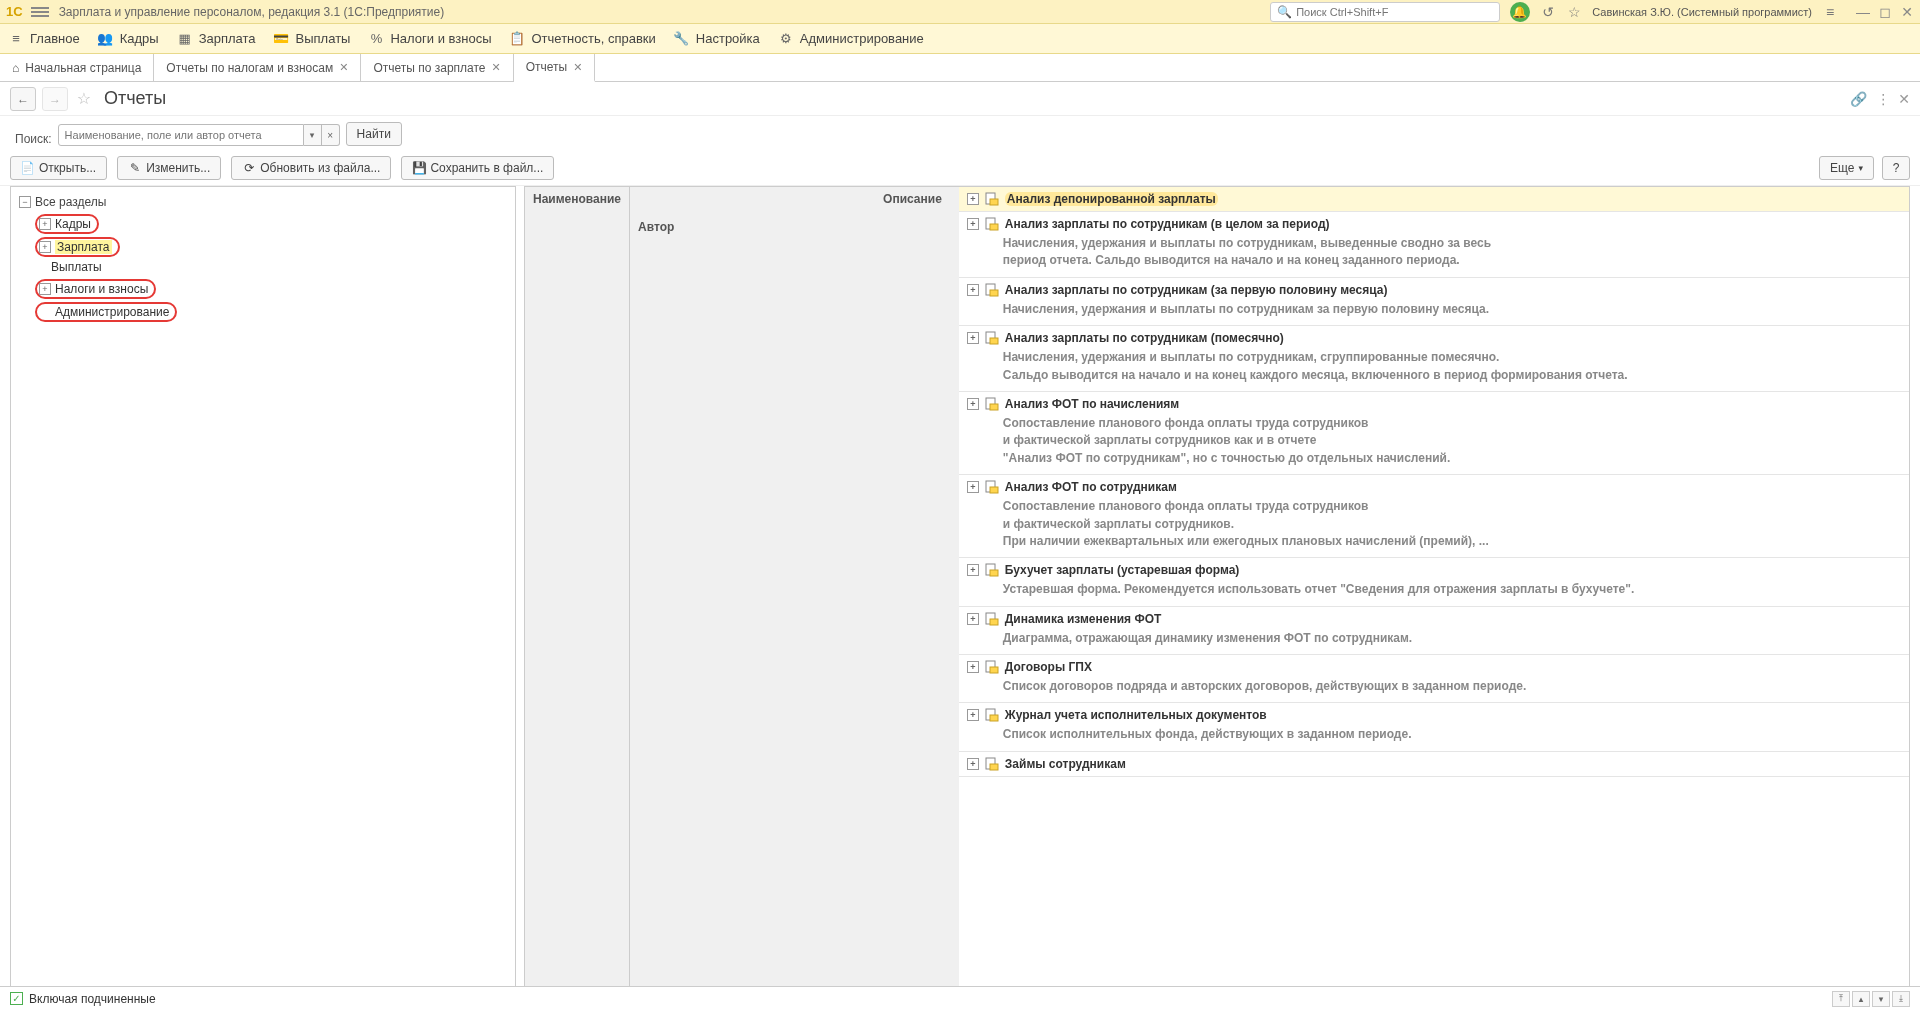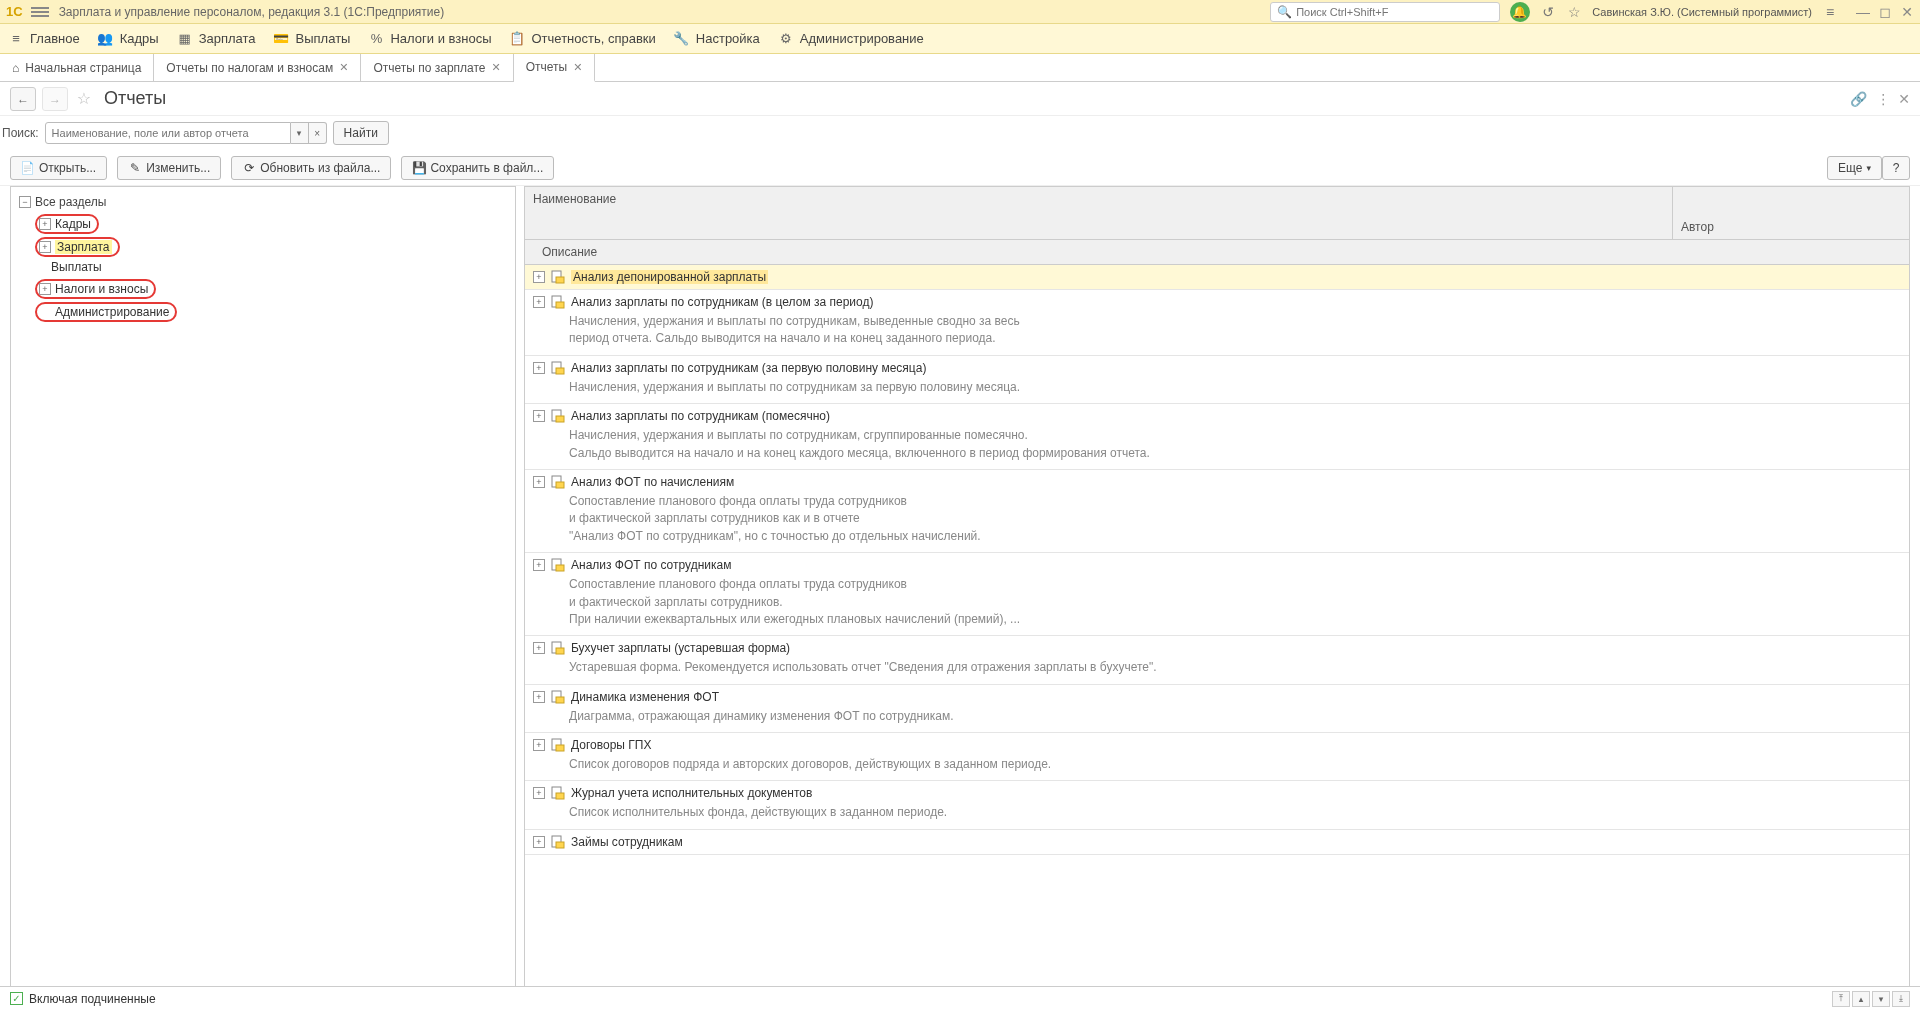--- a/index.html
+++ b/index.html
@@ -34,37 +34,37 @@
 
 
 .page-header { height: 34px; display: flex; align-items: center; padding: 4px 10px; gap: 6px; border-bottom: 1px solid #eee; }
 .nav-btn { width: 26px; height: 24px; border: 1px solid #ccc; background: #f7f7f7; border-radius: 3px; display: flex; align-items: center; justify-content: center; cursor: pointer; color: #666; }
 .star-btn { width: 20px; height: 20px; color: #bbb; cursor: pointer; font-size: 16px; display: flex; align-items: center; justify-content: center; }
 .page-title { font-size: 18px; color: #444; font-weight: normal; margin-left: 4px; }
 .page-header-right { margin-left: auto; display: flex; gap: 8px; align-items: center; }
 .hdr-icon { color: #999; cursor: pointer; font-size: 14px; }
 
 
-.search-row { height: 34px; display: flex; align-items: center; padding: 4px 2px; gap: 6px; }
+.search-row { height: 34px; display: flex; align-items: flex-end; padding: 4px 15px; gap: 6px; }
 .search-label { color: #555; }
 .search-input-wrap { display: flex; align-items: center; }
 .search-input { width: 246px; height: 22px; border: 1px solid #bbb; border-radius: 3px 0 0 3px; padding: 2px 6px; font-size: 11px; color: #999; }
 .search-dd { width: 18px; height: 22px; border: 1px solid #bbb; border-left: none; background: #f7f7f7; display: flex; align-items: center; justify-content: center; cursor: pointer; font-size: 9px; color: #666; }
 .search-clear { width: 18px; height: 22px; border: 1px solid #bbb; border-left: none; border-radius: 0 3px 3px 0; background: #f7f7f7; display: flex; align-items: center; justify-content: center; cursor: pointer; font-size: 10px; color: #666; }
 .btn { height: 24px; padding: 0 10px; border: 1px solid #bbb; background: #f7f7f7; border-radius: 3px; cursor: pointer; font-size: 12px; color: #444; display: flex; align-items: center; gap: 4px; }
 
 
 .toolbar { height: 36px; display: flex; align-items: center; padding: 4px 10px; gap: 10px; border-bottom: 1px solid #eee; }
-.toolbar-right { margin-left: auto; display: flex; gap: 0; }
+.toolbar-right { margin-left: auto; display: flex; gap: 8px; }
 .btn-icon { width: 14px; height: 14px; display: flex; align-items: center; justify-content: center; }
 
 
 .main { display: flex; height: calc(100vh - 186px); }
 .left-panel { width: 506px; border: 1px solid #ccc; margin: 0 4px 0 10px; overflow: auto; padding: 4px; }
-.right-panel { flex: 1; border: 1px solid #ccc; margin: 0 10px 0 4px; overflow: auto; display: flex; flex-direction: column; }
+.right-panel { flex: 1; border: 1px solid #ccc; margin: 0 10px 0 4px; overflow: auto; display: flex; flex-direction: row; font-weight: bold; }
 
 
 .tree-root { padding: 2px; }
 .tree-item { display: flex; align-items: center; gap: 4px; padding: 2px 2px; cursor: pointer; color: #444; }
 .tree-toggle { width: 12px; height: 12px; border: 1px solid #999; background: #fff; font-size: 9px; display: flex; align-items: center; justify-content: center; color: #666; line-height: 1; }
 .tree-toggle.blank { border: none; background: transparent; }
 .tree-children { margin-left: 18px; }
 .highlighted { border: 2px solid #e53935; border-radius: 10px; padding: 1px 6px 1px 2px; display: inline-flex; align-items: center; gap: 4px; }
 .selected-node { background: #fff59d; padding: 0 2px; }
 
@@ -73,21 +73,21 @@
 .th { padding: 5px 8px; font-size: 12px; color: #555; border-right: 1px solid #ccc; }
 .th-name { flex: 1; }
 .th-author { width: 236px; border-right: none; margin-top: 28px; }
 .sub-header { background: #f0f0f0; padding: 5px 17px; border-bottom: 1px solid #ccc; color: #555; }
 .report-list { flex: 1; overflow-y: auto; }
 .report-row { border-bottom: 1px solid #e5e5e5; padding: 5px 8px; }
 .report-row.sel { background: #fff9d6; }
 .report-title-line { display: flex; align-items: center; gap: 6px; }
 .rp-toggle { width: 12px; height: 12px; border: 1px solid #999; background: #fff; font-size: 9px; display: flex; align-items: center; justify-content: center; color: #666; cursor: pointer; }
 .rp-icon { width: 14px; height: 14px; }
-.rp-title { color: #333; font-size: 12px; }
+.rp-title { color: #333; font-size: 12px; border-radius: 6px; }
 .rp-title.sel-text { background: #ffe89a; padding: 0 2px; }
 .rp-desc { color: #888; font-size: 12px; margin: 4px 0 2px 36px; line-height: 1.45; white-space: pre-line; }
 
 
 .footer { height: 24px; border-top: 1px solid #ccc; display: flex; align-items: center; padding: 0 10px; gap: 6px; position: fixed; bottom: 0; left: 0; right: 0; background: #fff; }
 .chk { width: 13px; height: 13px; border: 1px solid #4caf50; display: flex; align-items: center; justify-content: center; color: #4caf50; font-size: 10px; }
 .footer-right { margin-left: auto; display: flex; gap: 2px; }
 .foot-btn { width: 18px; height: 16px; border: 1px solid #ccc; background: #f7f7f7; font-size: 9px; color: #666; display: flex; align-items: center; justify-content: center; cursor: pointer; }
 
 svg { display: block; }

